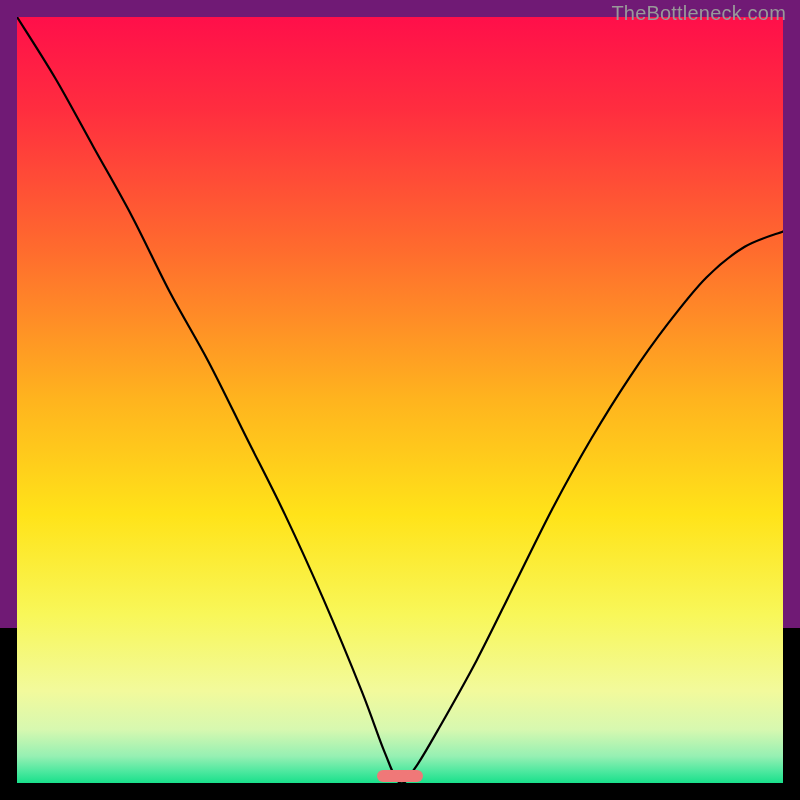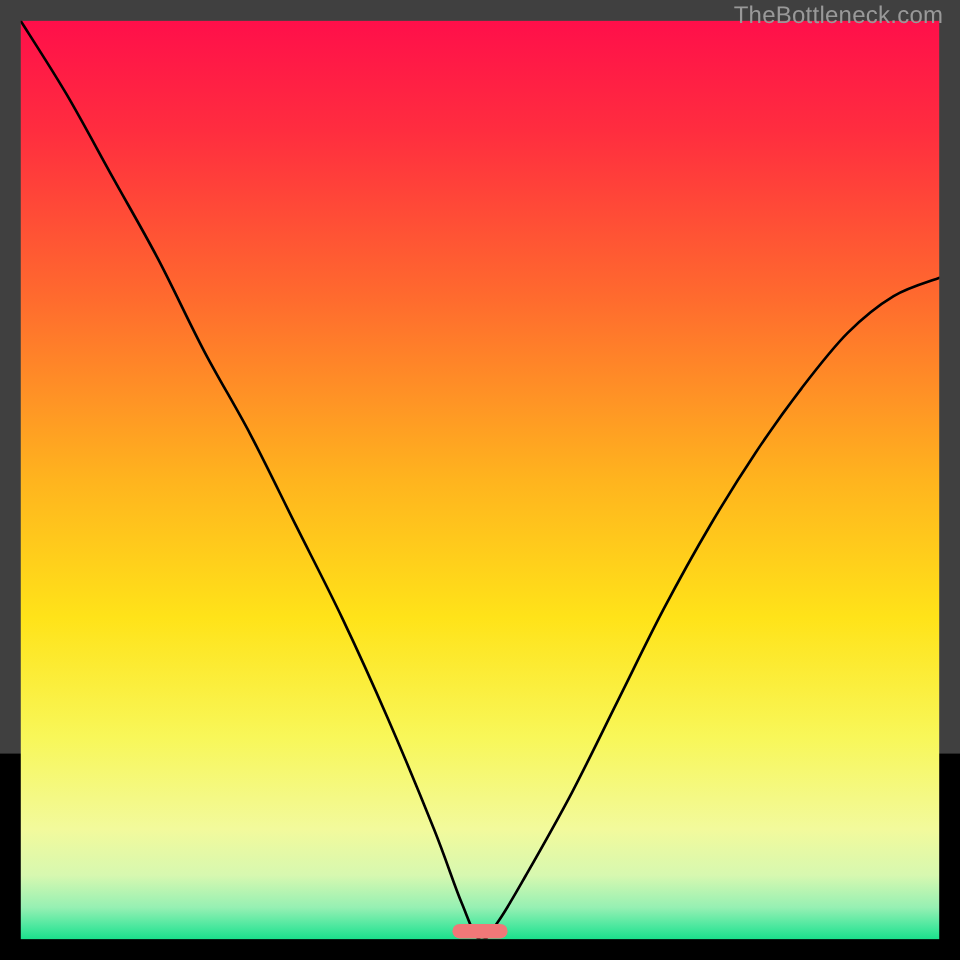--- a/index.html
+++ b/index.html
@@ -8,21 +8,21 @@
     width: 800px;
     height: 800px;
     overflow: hidden;
     background: #000;
     font-family: Arial, Helvetica, sans-serif;
   }
   .figure {
     position: relative;
     width: 800px;
     height: 628px;
-    background: #404040;
+    background: #701a75;
   }
   .plot-area {
     position: absolute;
     left: 17px;
     top: 17px;
     width: 766px;
     height: 766px;
     overflow: hidden;
   }
   .gradient {

